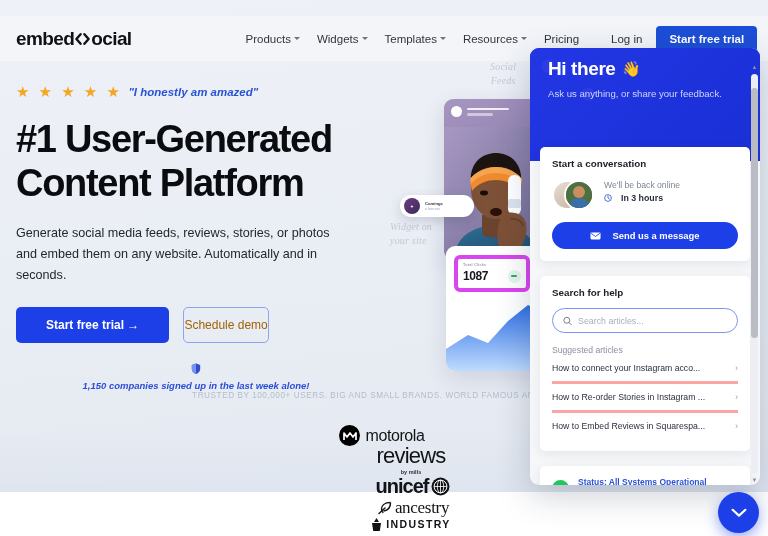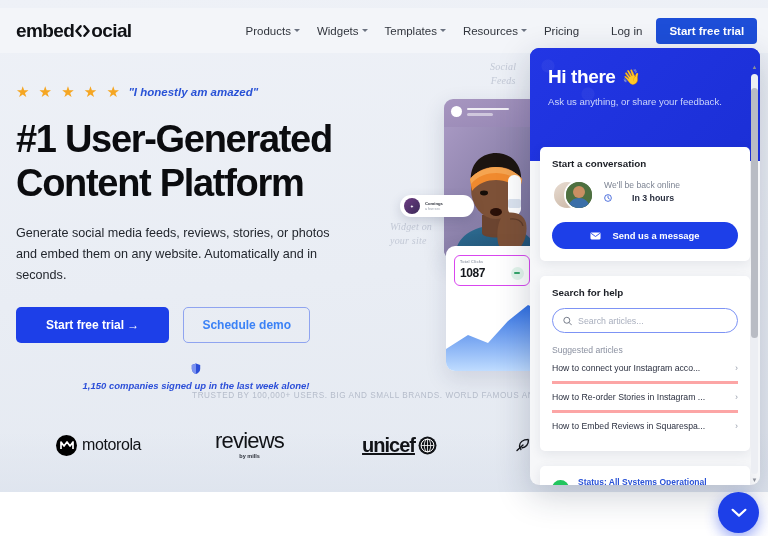--- a/index.html
+++ b/index.html
@@ -16,21 +16,21 @@
     position: absolute; left: 0; top: 0; width: 768px; height: 492px;
     background: linear-gradient(175deg, #eef1f7 0%, #e9edf4 55%, #e4e9f1 100%);
   }
   .hero-bg:after{
     content:""; position:absolute; left:0; bottom:0; width:100%; height:60px;
     background: linear-gradient(180deg, rgba(228,233,241,0) 0%, rgba(222,228,238,.85) 100%);
   }
 
   
   .nav {
-    position: absolute; left:0; top:8px; width:768px; height:45px;
+    position: absolute; left:0; top:16px; width:768px; height:45px;
     background:#f3f5f9; display:flex; align-items:center; z-index:40;
   }
   .logo { margin-left:16px; display:flex; align-items:center; font-weight:800; font-size:19px;
           letter-spacing:-0.6px; color:#0f1115; }
   .logo .chev { display:inline-flex; align-items:center; margin:0 0px; }
   .logo .chev svg { display:block; }
   .nav-links { display:flex; align-items:center; gap:17px; margin-left:114px; }
   .nav-link { font-size:11.5px; color:#31353d; display:flex; align-items:center; gap:3px; cursor:pointer; white-space:nowrap;}
   .caret { width:0;height:0;border-left:3px solid transparent;border-right:3px solid transparent;
            border-top:3.5px solid #6b7280; display:inline-block; }
@@ -50,22 +50,22 @@
     margin-top:18px; font-size:38px; line-height:1.16; font-weight:800;
     letter-spacing:-1.3px; color:#0b0c0f; max-width:345px;
   }
   .hero-sub { margin-top:18px; font-size:12.6px; line-height:1.65; color:#23272e; max-width:320px; }
   .cta-row { margin-top:22px; display:flex; align-items:center; gap:14px; }
   .btn-primary {
     background:#1d3fe8; color:#fff; font-size:12px; font-weight:700;
     padding:11px 30px; border-radius:5px; cursor:pointer; white-space:nowrap;
   }
   .btn-secondary {
-    background:transparent; color:#3b82f6; font-size:12px; font-weight:700;
-    padding:10px 18px; border-radius:5px; border:1px solid #8fa4f0; cursor:pointer; white-space:nowrap;
+    background:transparent; color:#a16207; font-size:12px; font-weight:400;
+    padding:10px 0; border-radius:5px; border:1px solid #8fa4f0; cursor:pointer; white-space:nowrap;
   }
   .signup-note { margin-top:20px; display:flex; align-items:center; gap:6px;
     font-size:9.5px; font-style:italic; font-weight:700; color:#2b4ed8;flex-direction:column; }
   .shield { width:10px;height:11px; display:block; }
 
   
   .hero-visual { position:absolute; left:372px; top:50px; width:250px; height:300px; z-index:5; }
   .hand-note { position:absolute; font-family:"Liberation Serif", serif; font-style:italic;
     color:#c3c9d6; font-size:10px; line-height:1.35; letter-spacing:.2px; }
   .note-social { left:118px; top:10px; text-align:center; }
@@ -94,64 +94,64 @@
            display:flex;align-items:center;justify-content:center;color:#fff;font-size:4px;font-weight:700;}
   .fn-t1 { font-size:4.2px; font-weight:700; color:#2b2f39; }
   .fn-t2 { font-size:3.6px; color:#9aa1ae; margin-top:1.5px; }
 
   .stats-card {
     position:absolute; left:74px; top:196px; width:175px; height:125px;
     background:#fff; border-radius:9px; overflow:hidden;
     box-shadow:0 8px 22px rgba(40,50,90,.13);
   }
   .stat-row { display:flex; gap:8px; padding:9px 8px 0 8px; }
-  .stat-box { flex:1; border:1px solid #d946ef; border-radius:6px; padding:4px 5px 5px 5px;
+  .stat-box { flex:1; border:4px solid #d946ef; border-radius:6px; padding:4px 5px 5px 5px;
               display:flex; flex-direction:column; }
   .stat-label { font-size:3.8px; color:#9aa1ae; font-weight:600; letter-spacing:.2px; }
   .stat-val-row { display:flex; align-items:center; justify-content:space-between; margin-top:2px;}
   .stat-val { font-size:12px; font-weight:800; color:#15181d; letter-spacing:-.4px; }
   .stat-pill { width:13px;height:13px;border-radius:50%;background:#e3f6ec;
                display:flex;align-items:center;justify-content:center; }
   .stat-pill i { display:block; width:6px;height:1.6px;background:#34a76a;border-radius:1px; }
   .chart-area { position:absolute; left:0; bottom:0; width:175px; height:72px; }
 
   
   .trusted {
     position:absolute; left:0; top:391px; width:768px; text-align:center; z-index:6;
     font-size:8.2px; letter-spacing:.55px; color:#b5bcca; font-weight:500;
     white-space:nowrap; overflow:hidden;
   }
   .logos-row {
     position:absolute; left:0; top:425px; width:708px; height:40px; z-index:6;
-    display:flex; align-items:center; gap:16px; padding-left:56px;
+    display:flex; align-items:center; gap:0px; padding-left:56px;flex-direction:column;
   }
   .brand { display:flex; align-items:center; color:#111317; }
   .b-motorola { gap:5px; }
   .b-motorola .mark { width:21px;height:21px;border-radius:50%;background:#000;
       display:flex;align-items:center;justify-content:center; }
   .b-motorola .word { font-size:16px; font-weight:500; letter-spacing:-.4px; }
   .b-florence { flex-direction:column; align-items:center; margin-left:58px; }
   .b-florence .word { font-size:22px; font-weight:400; letter-spacing:-.8px; line-height:.95; }
   .b-florence .sub { font-size:5.5px; color:#2b2f39; margin-top:2px; font-weight:600;}
   .b-unicef { margin-left:62px; gap:3px; }
-  .b-unicef .word { font-size:20px; font-weight:600; letter-spacing:-1px;text-decoration:underline; }
+  .b-unicef .word { font-size:20px; font-weight:600; letter-spacing:-1px; }
   .b-ancestry { margin-left:62px; gap:2px; }
   .b-ancestry .word { font-family:"Liberation Serif", serif; font-size:17px; font-weight:400; letter-spacing:-.3px;}
   .b-industr { margin-left:58px; gap:4px; }
   .b-industr .word { font-size:10.5px; font-weight:800; letter-spacing:1.4px; }
 
   
   .chat {
     position:absolute; left:530px; top:48px; width:230px; height:437px;
     border-radius:9px; overflow:hidden; z-index:60;
     background:#f6f7f9;
     box-shadow:0 10px 34px rgba(25,35,70,.22);
   }
   .chat-header {
-    position:relative; height:113px; padding:18px 18px 0 18px;
+    position:relative; height:113px; padding:10px 18px 0 18px;
     background:#1f35e0;
     background-image:
       radial-gradient(circle at 18px 18px, rgba(255,255,255,.045) 6px, transparent 7px),
       radial-gradient(circle at 58px 46px, rgba(255,255,255,.045) 6px, transparent 7px),
       linear-gradient(135deg,#2236e4 0%,#1b2fd6 100%);
   }
   .chat-hi { color:#fff; font-size:19px; font-weight:700; letter-spacing:-.4px; display:flex; align-items:center; gap:7px;}
   .chat-wave { font-size:15px; }
   .chat-sub { color:#cdd6fb; font-size:9.6px; margin-top:8px; }
 
@@ -161,21 +161,21 @@
     padding:11px 12px 12px 12px; margin-bottom:15px;
   }
   .card-title { font-size:9.8px; font-weight:700; color:#1b1e25; }
   .conv-row { display:flex; gap:10px; margin-top:11px; }
   .avatars { position:relative; width:42px; height:30px; flex:0 0 auto; }
   .av { position:absolute; top:0; width:30px;height:30px;border-radius:50%;
         border:2px solid #fff; overflow:hidden; }
   .av1 { left:0; background:linear-gradient(150deg,#e8dcd2,#c9b5a3); }
   .av2 { left:12px; background:linear-gradient(150deg,#6f8c5a,#3f5c36); }
   .conv-txt .l1 { font-size:8.6px; color:#7d8493; }
-  .conv-txt .l2 { font-size:8.8px; color:#2b3040; font-weight:600; display:flex; align-items:center; gap:20px; margin-top:3px;}
+  .conv-txt .l2 { font-size:8.8px; color:#2b3040; font-weight:600; display:flex; align-items:center; gap:9px; margin-top:3px;}
   .clock { width:8px;height:8px; display:block; }
   .send-btn {
     margin-top:12px; background:#1d3fe8; color:#fff; border-radius:16px; height:27px;
     display:flex; align-items:center; justify-content:center; gap:11px;
     font-size:9.4px; font-weight:700; cursor:pointer;
   }
   .env { width:11px;height:8px; display:block; }
 
   .search-box {
     margin-top:10px; height:25px; border:1.4px solid #7d93f5; border-radius:14px;

